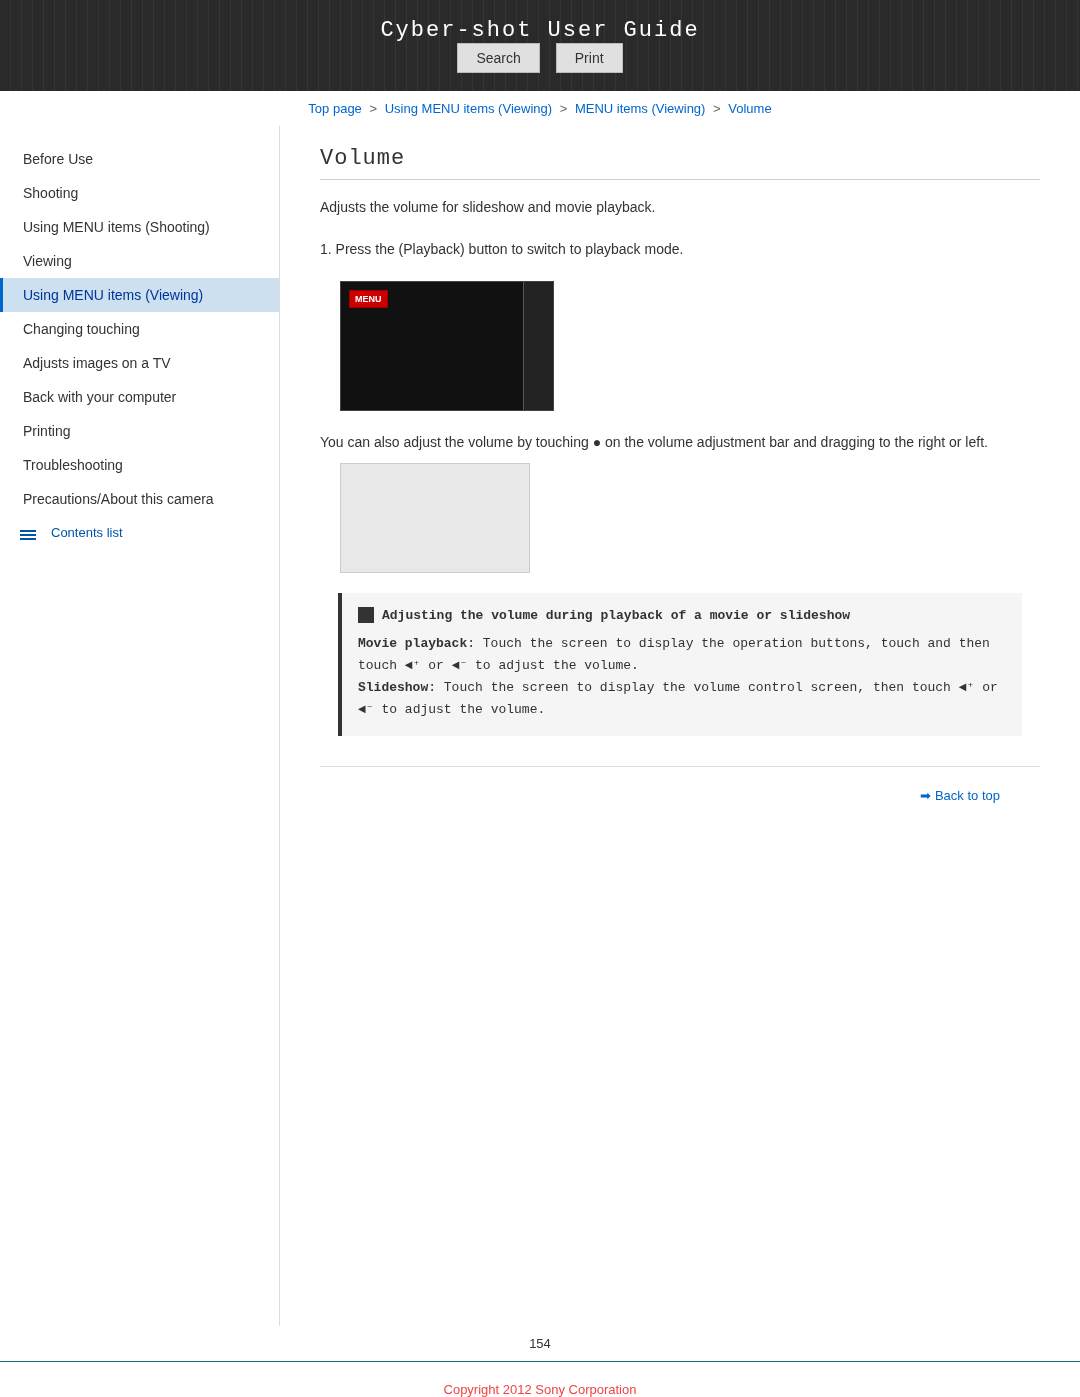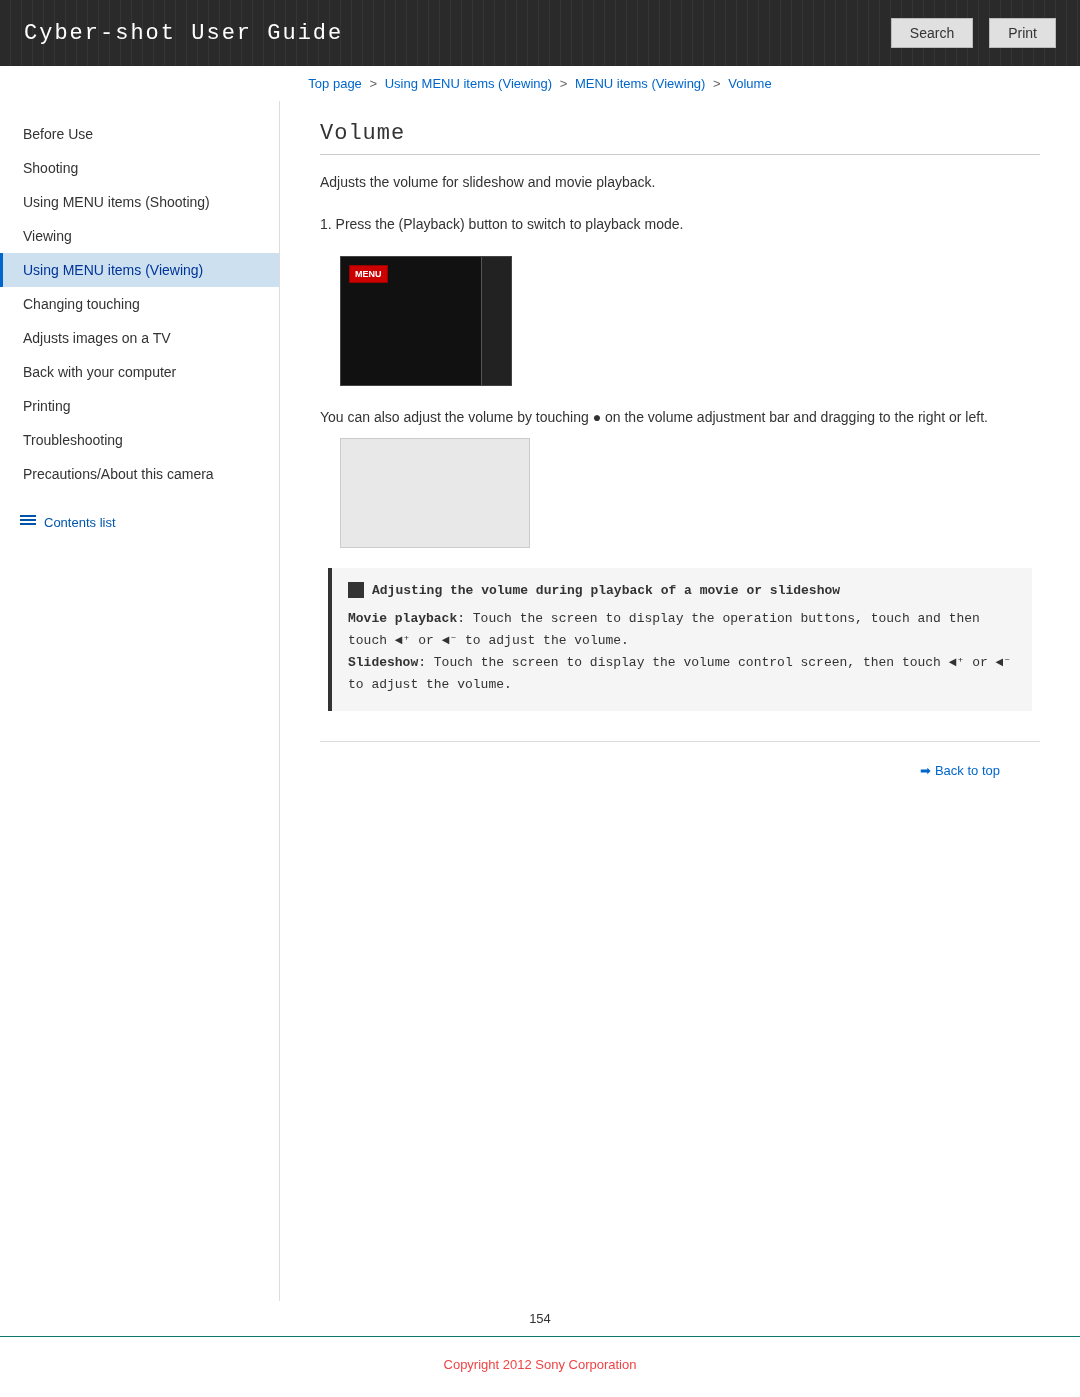--- a/index.html
+++ b/index.html
@@ -19,20 +19,21 @@
         90deg,
         transparent,
         transparent 10px,
         rgba(255,255,255,0.05) 10px,
         rgba(255,255,255,0.05) 11px
       );
       padding: 18px 24px;
       display: flex;
       align-items: center;
       justify-content: space-between;
+      flex-direction: column;
     }
     .header-title {
       font-family: 'Courier New', monospace;
       font-size: 22px;
       color: #fff;
       font-weight: normal;
       letter-spacing: 2px;
     }
     .header-buttons {
       display: flex;
@@ -79,25 +80,25 @@
       cursor: pointer;
       color: #333;
       border-left: 3px solid transparent;
     }
     .sidebar-item.active {
       background: #cce0f0;
       border-left: 3px solid #0066cc;
       color: #003399;
     }
     .sidebar-contents {
-      margin-top: 16px;
+      margin-top: 1px;
       padding: 8px 20px;
       display: flex;
-      align-items: flex-start;
-      gap: 8px;
+      align-items: flex-end;
+      gap: 15px;
       color: #0055aa;
       font-size: 13px;
       cursor: pointer;
     }
     .contents-icon {
       width: 16px;
       height: 10px;
       display: inline-flex;
       flex-direction: column;
       gap: 2px;
@@ -139,21 +140,21 @@
 
     .step {
       font-size: 14px;
       line-height: 1.6;
       margin-bottom: 10px;
       color: #333;
     }
 
     
     .camera-image {
-      width: 172px;
+      width: 214px;
       height: 130px;
       background: #111;
       margin: 10px 0 16px 20px;
       position: relative;
       border: 1px solid #444;
     }
     .camera-image-menu-btn {
       position: absolute;
       top: 8px;
       left: 8px;
@@ -181,21 +182,21 @@
       background: #e8e8e8;
       margin: 10px 0 16px 20px;
       border: 1px solid #ccc;
     }
 
     
     .hint-box {
       background: #f5f5f5;
       border-left: 4px solid #333;
       padding: 14px 16px;
-      margin: 20px 8px;
+      margin: 20px 18px;
     }
     .hint-title {
       font-family: 'Courier New', monospace;
       font-size: 13px;
       font-weight: bold;
       color: #333;
       margin-bottom: 10px;
       display: flex;
       align-items: center;
       gap: 8px;

